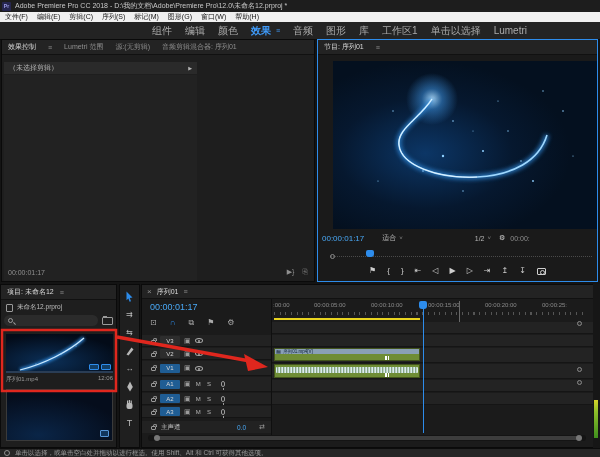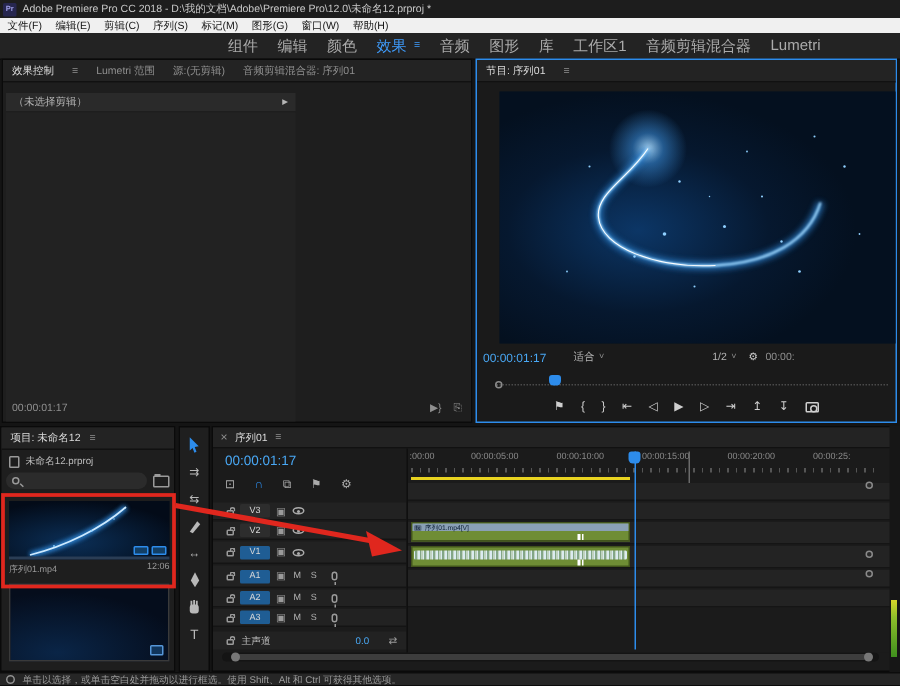--- a/index.html
+++ b/index.html
@@ -14,21 +14,21 @@
   .pr-icon { width:9px; height:9px; margin:0 4px 0 2px; background:#26264f; color:#9f9fe8; font-size:5px; font-weight:bold; display:flex; align-items:center; justify-content:center; border-radius:1px; }
   .title-text { font-size:7px; color:#c9c9c9; }
 
   
   .menubar { left:0; top:12px; width:600px; height:10px; background:#f0f0f0; display:flex; align-items:center; gap:9px; padding-left:5px; }
   .menubar span { font-size:7px; color:#151515; }
 
   
   .wsbar { left:0; top:22px; width:600px; height:18px; background:#232323; display:flex; align-items:center; gap:13px; padding-left:152px; border-bottom:1px solid #0c0c0c; }
   .wsbar .tab { font-size:10px; color:#ababab; }
-  .wsbar .tab.active { color:#3f9bfa; }
+  .wsbar .tab.active { color:#3f9bfa;font-weight:bold; }
   .wsbar .menu-glyph { font-size:7px; color:#3f9bfa; margin-left:-8px; }
 
   
   .panel { background:#1e1e1e; border:1px solid #0a0a0a; }
   .ptabs { display:flex; align-items:center; gap:12px; height:15px; padding-left:6px; background:#232323; border-bottom:1px solid #111; }
   .ptab { font-size:7px; color:#8f8f8f; }
   .ptab.active { color:#dcdcdc; }
   .menu-glyph { color:#8f8f8f; font-size:7px; }
 
   
@@ -163,21 +163,21 @@
   <div class="abs wsbar">
     <span class="tab">组件</span>
     <span class="tab">编辑</span>
     <span class="tab">颜色</span>
     <span class="tab active">效果</span>
     <span class="menu-glyph">≡</span>
     <span class="tab">音频</span>
     <span class="tab">图形</span>
     <span class="tab">库</span>
     <span class="tab">工作区1</span>
-    <span class="tab">音频剪辑混合器</span>
+    <span class="tab">单击以选择</span>
     <span class="tab">Lumetri</span>
   </div>
 
   <div class="abs panel" style="left:1px;top:39px;width:314px;height:243px;">
     <div class="ptabs">
       <span class="ptab active">效果控制</span>
       <span class="menu-glyph">≡</span>
       <span class="ptab">Lumetri 范围</span>
       <span class="ptab">源:(无剪辑)</span>
       <span class="ptab">音频剪辑混合器: 序列01</span>

